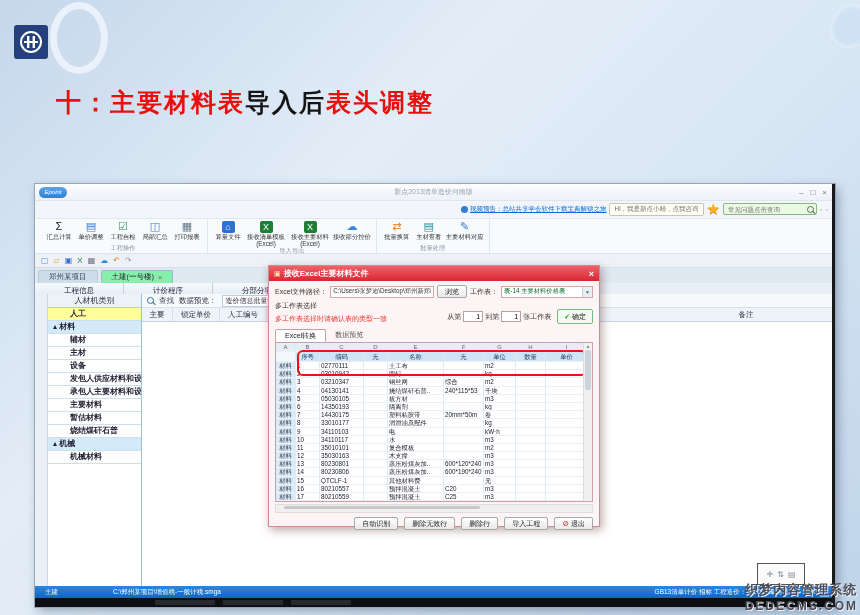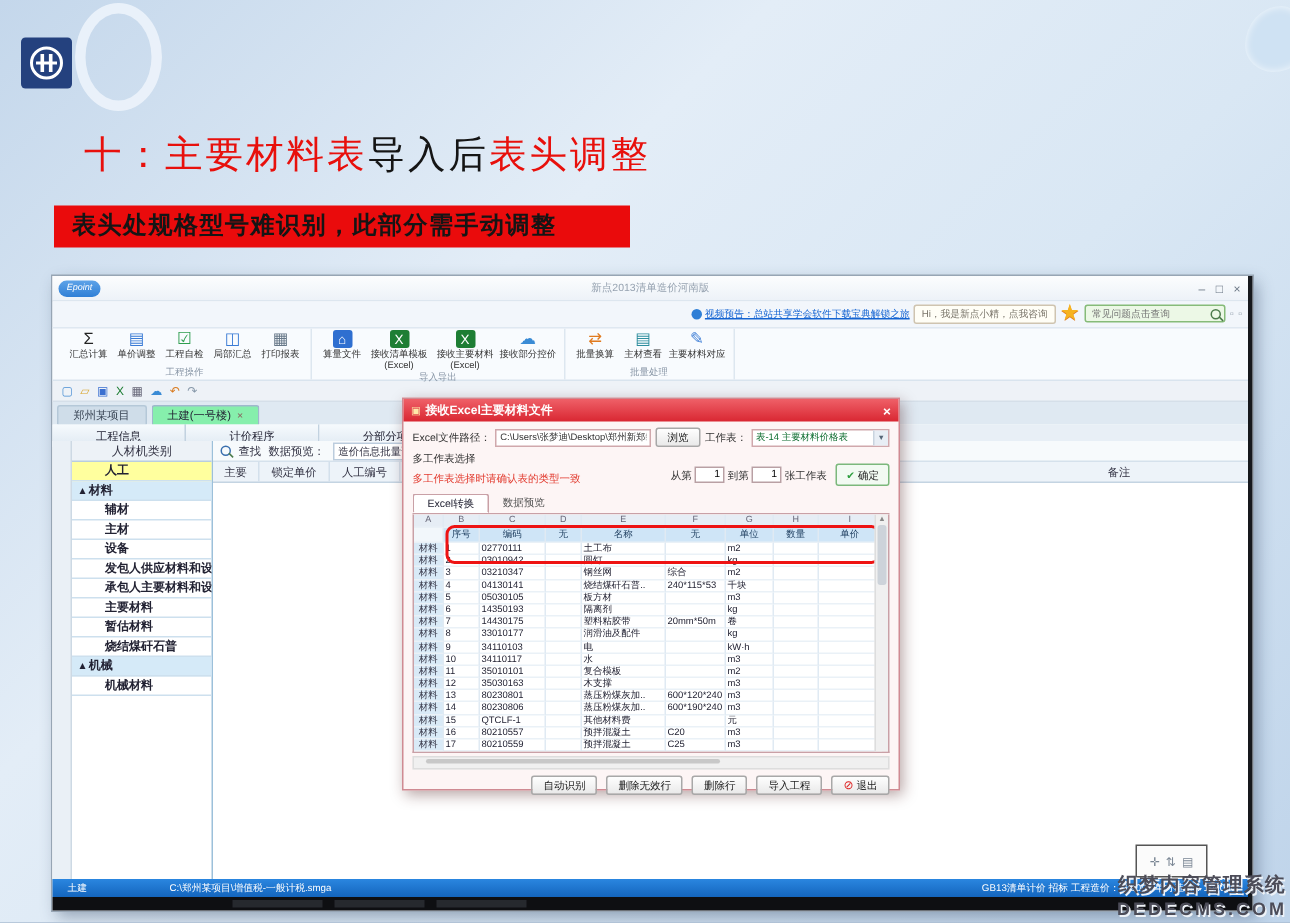--- a/index.html
+++ b/index.html
@@ -5,21 +5,21 @@
   html,body{margin:0;padding:0;background:#8fa8c4;}
   .slide{position:relative;width:860px;height:615px;overflow:hidden;
     font-family:"Liberation Sans","DejaVu Sans",sans-serif;
     background:linear-gradient(135deg,#c4d7eb 0%,#e3edf7 35%,#d9e7f4 60%,#bfd4ea 100%);}
   
   .deco-ring{position:absolute;left:50px;top:2px;width:44px;height:58px;border:7px solid rgba(238,245,252,.85);border-radius:50%;}
   .deco-drop{position:absolute;right:-12px;top:4px;width:42px;height:44px;background:#cfe2f3;border-radius:58% 42% 55% 45%/60% 55% 45% 40%;box-shadow:inset 0 0 6px rgba(255,255,255,.8);}
   
   .logo{position:absolute;left:14px;top:25px;width:34px;height:34px;background:#24417e;border-radius:3px;display:flex;align-items:center;justify-content:center;}
   .company{position:absolute;left:56px;top:33px;font-family:"Liberation Serif","DejaVu Serif",serif;font-weight:bold;font-size:17px;color:#0c0c0c;letter-spacing:1px;}
-  .title{position:absolute;left:56px;top:86px;font-size:25px;font-weight:normal;letter-spacing:2px;}
+  .title{position:absolute;left:56px;top:86px;font-size:25px;font-weight:bold;letter-spacing:2px;}
   .t-red{color:#e8100c;} .t-black{color:#151515;}
   .banner{position:absolute;left:36px;top:137px;width:384px;height:28px;background:#ea0b0c;color:#151515;font-weight:bold;font-size:16px;line-height:28px;padding-left:12px;box-sizing:border-box;letter-spacing:1px;}
   
   .app{position:absolute;left:35px;top:184px;width:797px;height:423px;background:#fff;border-right:3px solid #16181c;box-shadow:0 0 0 1px #97a5b4,3px 4px 10px rgba(40,60,90,.4);}
   .titlebar{position:relative;height:16px;background:linear-gradient(#fcfdfe,#edf2f8);border-bottom:1px solid #dde6ef;display:flex;align-items:center;}
   .epoint{margin-left:4px;width:28px;height:11px;background:linear-gradient(#5ea3e8,#2f7fd6);border-radius:6px;color:#fff;font-size:6px;font-style:italic;text-align:center;line-height:11px;}
   .win-title{position:absolute;left:0;right:0;text-align:center;font-size:7px;color:#97a3b1;}
   .win-ctrls{margin-left:auto;display:flex;gap:7px;padding-right:5px;font-size:8px;color:#6a7684;z-index:2;}
   .win-ctrls span{cursor:default;}
   
@@ -131,21 +131,20 @@
       <rect x="9" y="7" width="2.4" height="12" fill="#fff"></rect>
       <rect x="14.6" y="7" width="2.4" height="12" fill="#fff"></rect>
       <rect x="6" y="12" width="14" height="2" fill="#fff"></rect>
     </svg>
   </div>
 
   <div class="title">
     <span class="t-red">十：</span><span class="t-red">主要材料表</span><span class="t-black">导入后</span><span class="t-red">表头调整</span>
   </div>
 
-  <div class="banner">表头处规格型号难识别，此部分需手动调整</div>
 
   <div class="app">
     <div class="titlebar">
       <div class="epoint">Epoint</div>
       <div class="win-title">新点2013清单造价河南版</div>
       <div class="win-ctrls">
         <span>–</span>
         <span>□</span>
         <span>×</span>
       </div>

